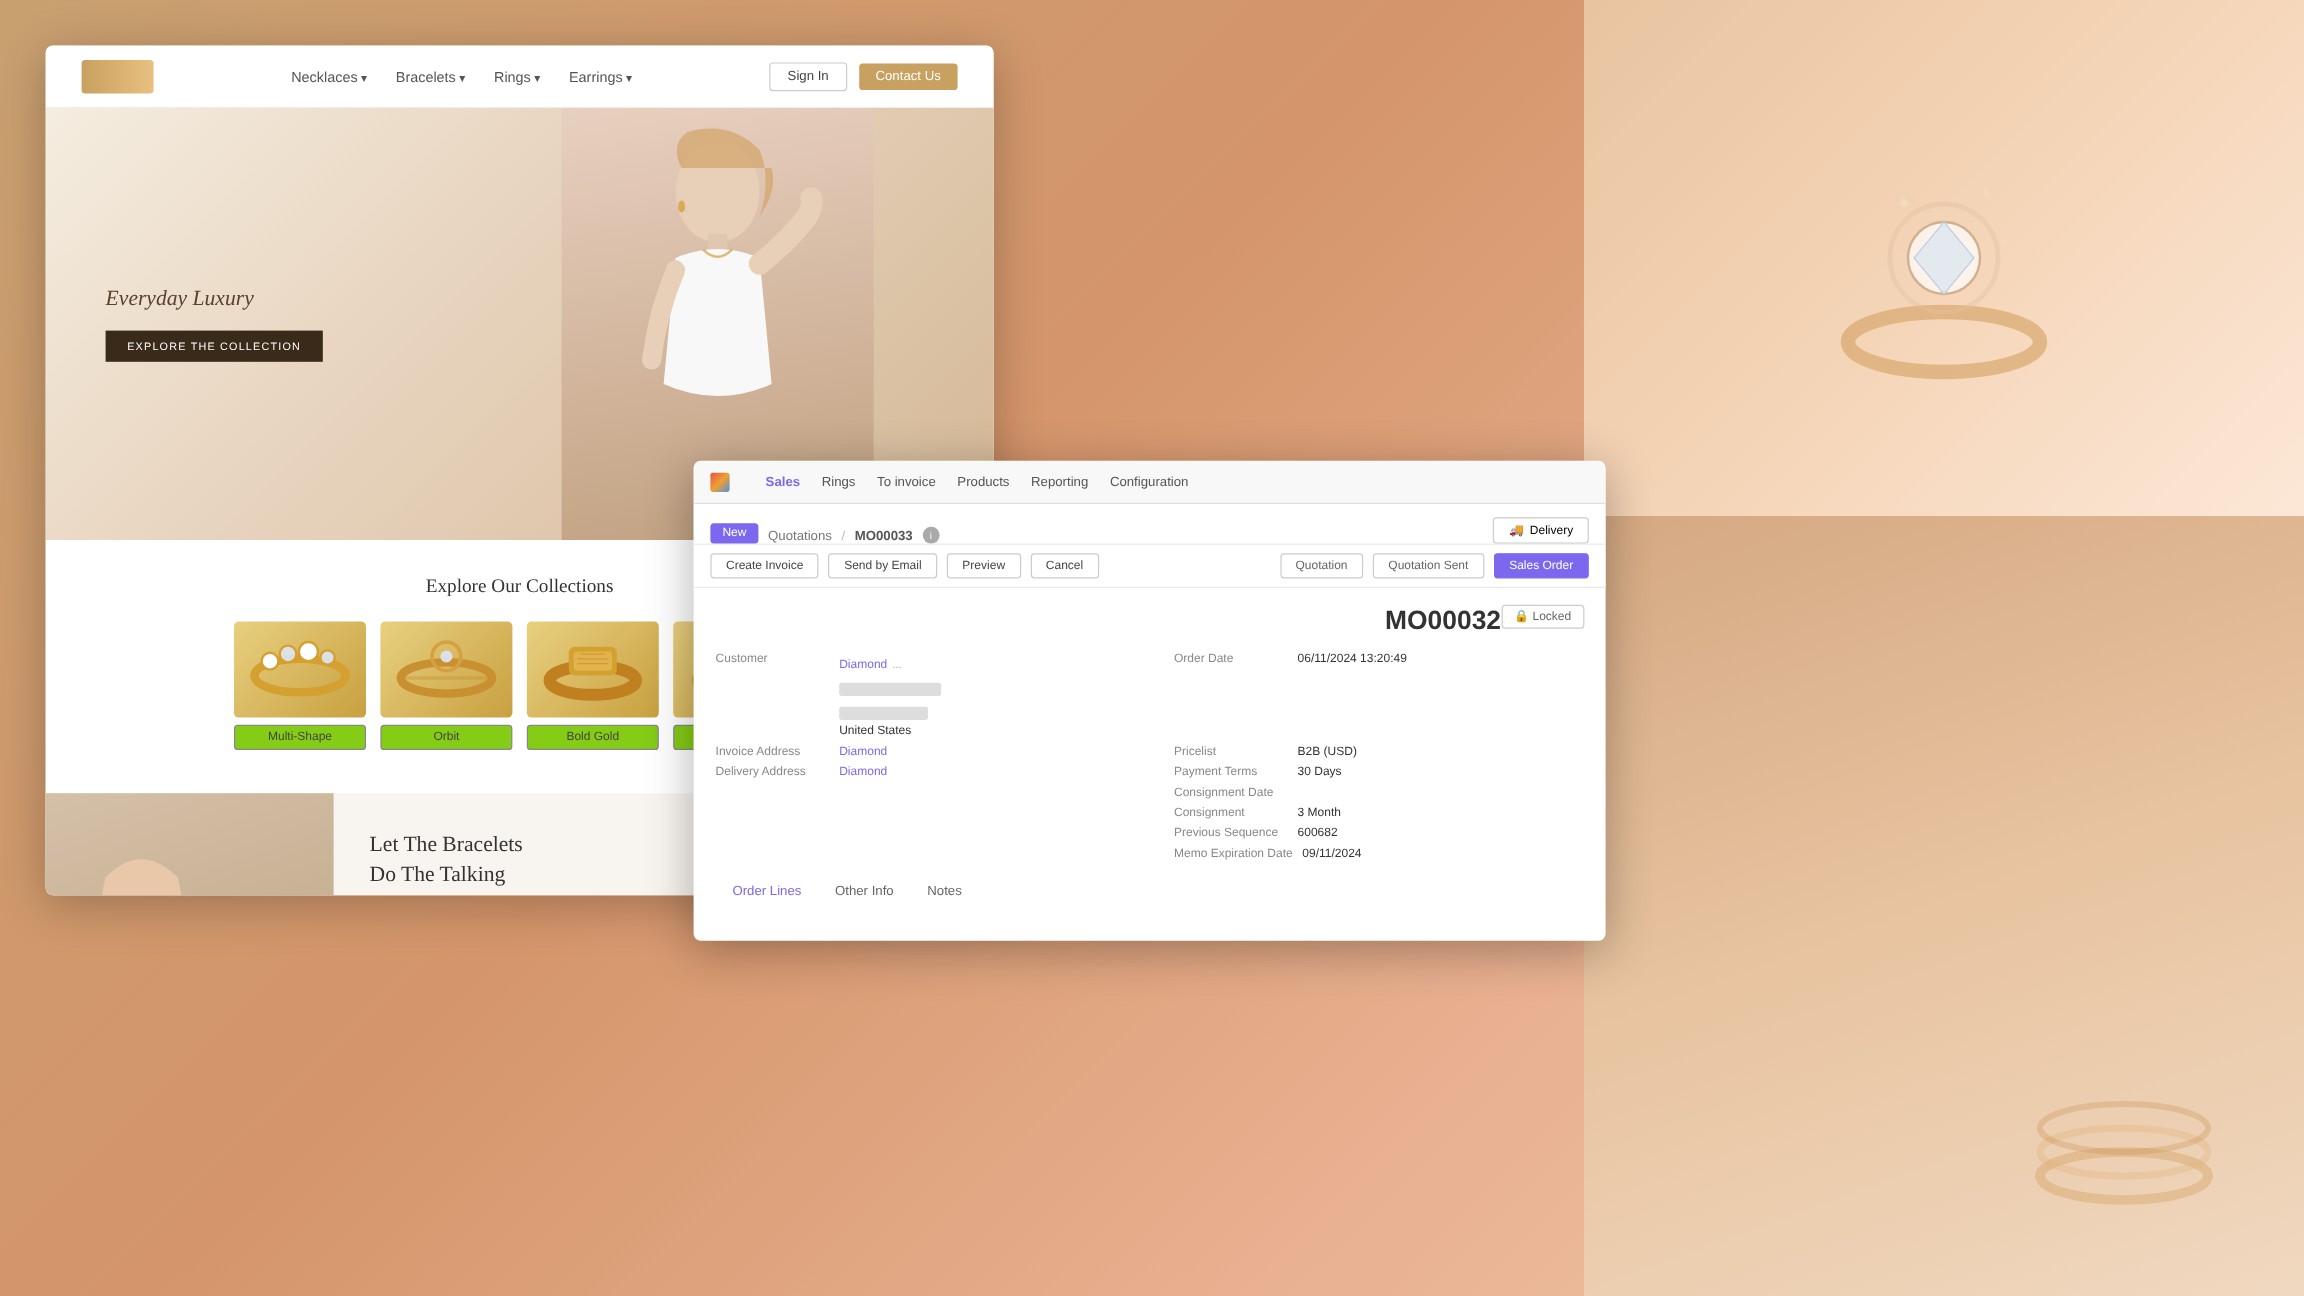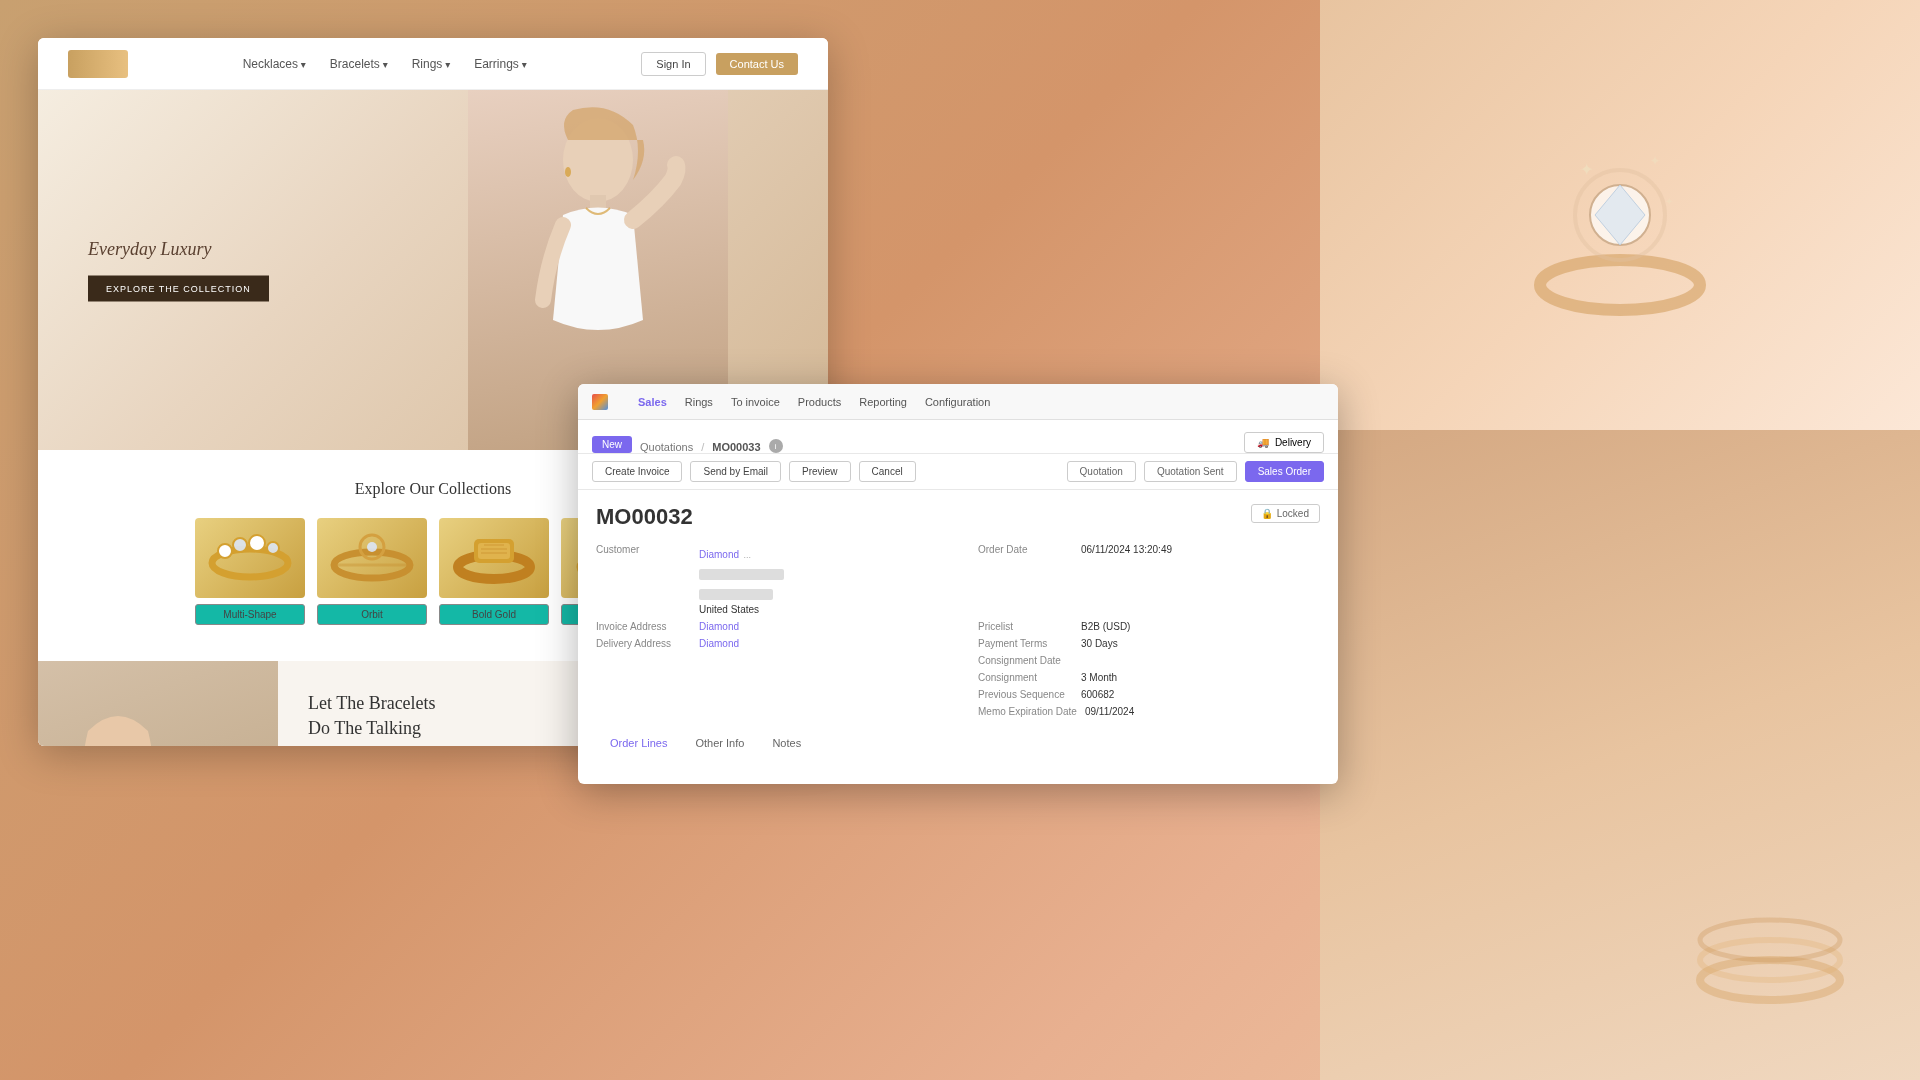--- a/index.html
+++ b/index.html
@@ -204,21 +204,21 @@
       align-items: center;
       justify-content: center;
       overflow: hidden;
     }
 
     .collection-label-btn {
       font-size: 10px;
       padding: 4px 14px;
       border: 1px solid #888;
       border-radius: 3px;
-      background: #14b8a6;
+      background: #84cc16;
       cursor: pointer;
       color: #444;
       width: 100%;
     }
 
     
     .site-bottom {
       height: 200px;
       background: #f8f4ef;
       display: flex;
@@ -401,21 +401,21 @@
 
     .order-left {
       flex: 1;
       padding: 14px 18px;
       overflow-y: auto;
     }
 
     .order-header {
       display: flex;
       align-items: flex-start;
-      justify-content: space-between;
+      justify-content: flex-end;
       margin-bottom: 14px;
     }
 
     .order-number {
       font-size: 22px;
       font-weight: bold;
       color: #333;
     }
 
     .locked-badge {

